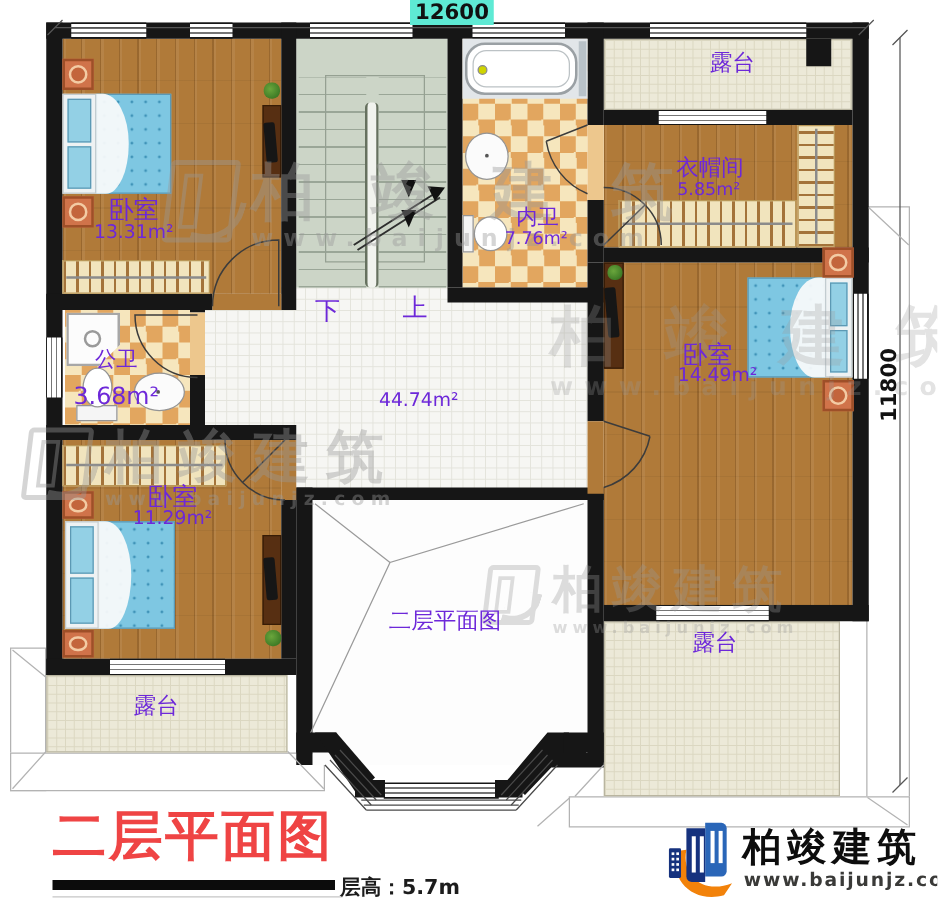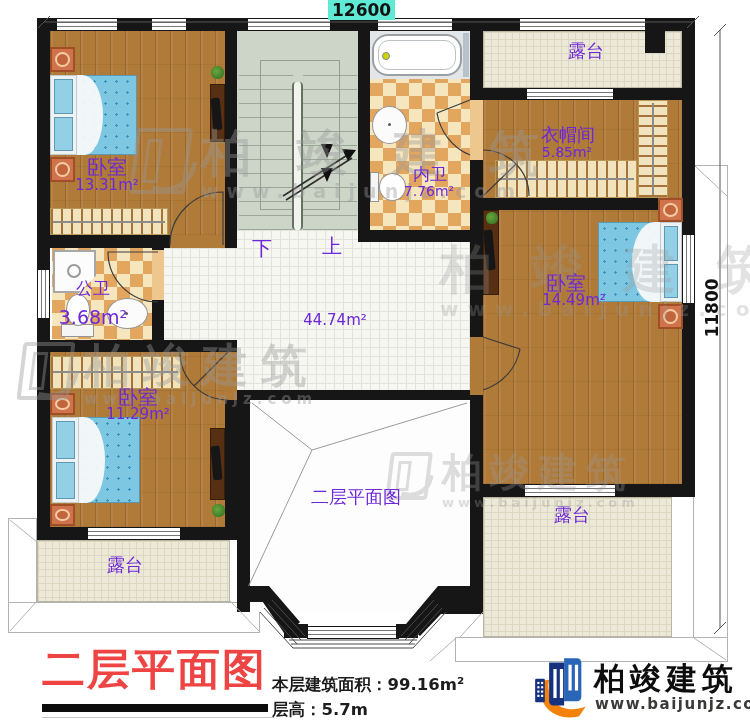--- a/index.html
+++ b/index.html
@@ -302,21 +302,20 @@
   <div class="lbl" style="left:572px;top:506px;font-size:18px;">露台</div>
 
   <div class="dimTxt" style="left:328px;top:0px;font-size:17px;">12600</div>
   <div class="dimTxt" style="left:678px;top:298px;font-size:17px;transform:rotate(-90deg);background:transparent;">11800</div>
 
   <div class="titleRow">
     <span class="titleCjk">二层平面图</span>
   </div>
   <div class="bar"></div>
   <div class="thin"></div>
-  <div class="infoTxt" style="left:272px;top:674px;">本层建筑面积：99.16m²</div>
   <div class="infoTxt" style="left:272px;top:699px;">层高：5.7m</div>
 
   <svg class="abs" style="left:533px;top:655px;z-index:61;" width="58" height="71" viewBox="0 0 54 66">
     <path d="M8,24 C2,46 20,63 43,57 L49,48 C29,56 11,44 15,23 Z" fill="#f2820a"></path>
     <path d="M29,3 h12 a4,4 0 0 1 4,4 v32 a4,4 0 0 1 -4,4 h-12 z" fill="#2a66b8"></path>
     <path d="M15,7 h14 v40 h-10 a4,4 0 0 1 -4,-4 z" fill="#16327e"></path>
     <rect x="19" y="13" width="3" height="27" fill="#fff"></rect>
     <rect x="25" y="13" width="3" height="27" fill="#fff"></rect>
     <rect x="33" y="9" width="3" height="24" fill="#fff"></rect>
     <rect x="39" y="9" width="3" height="24" fill="#fff"></rect>

